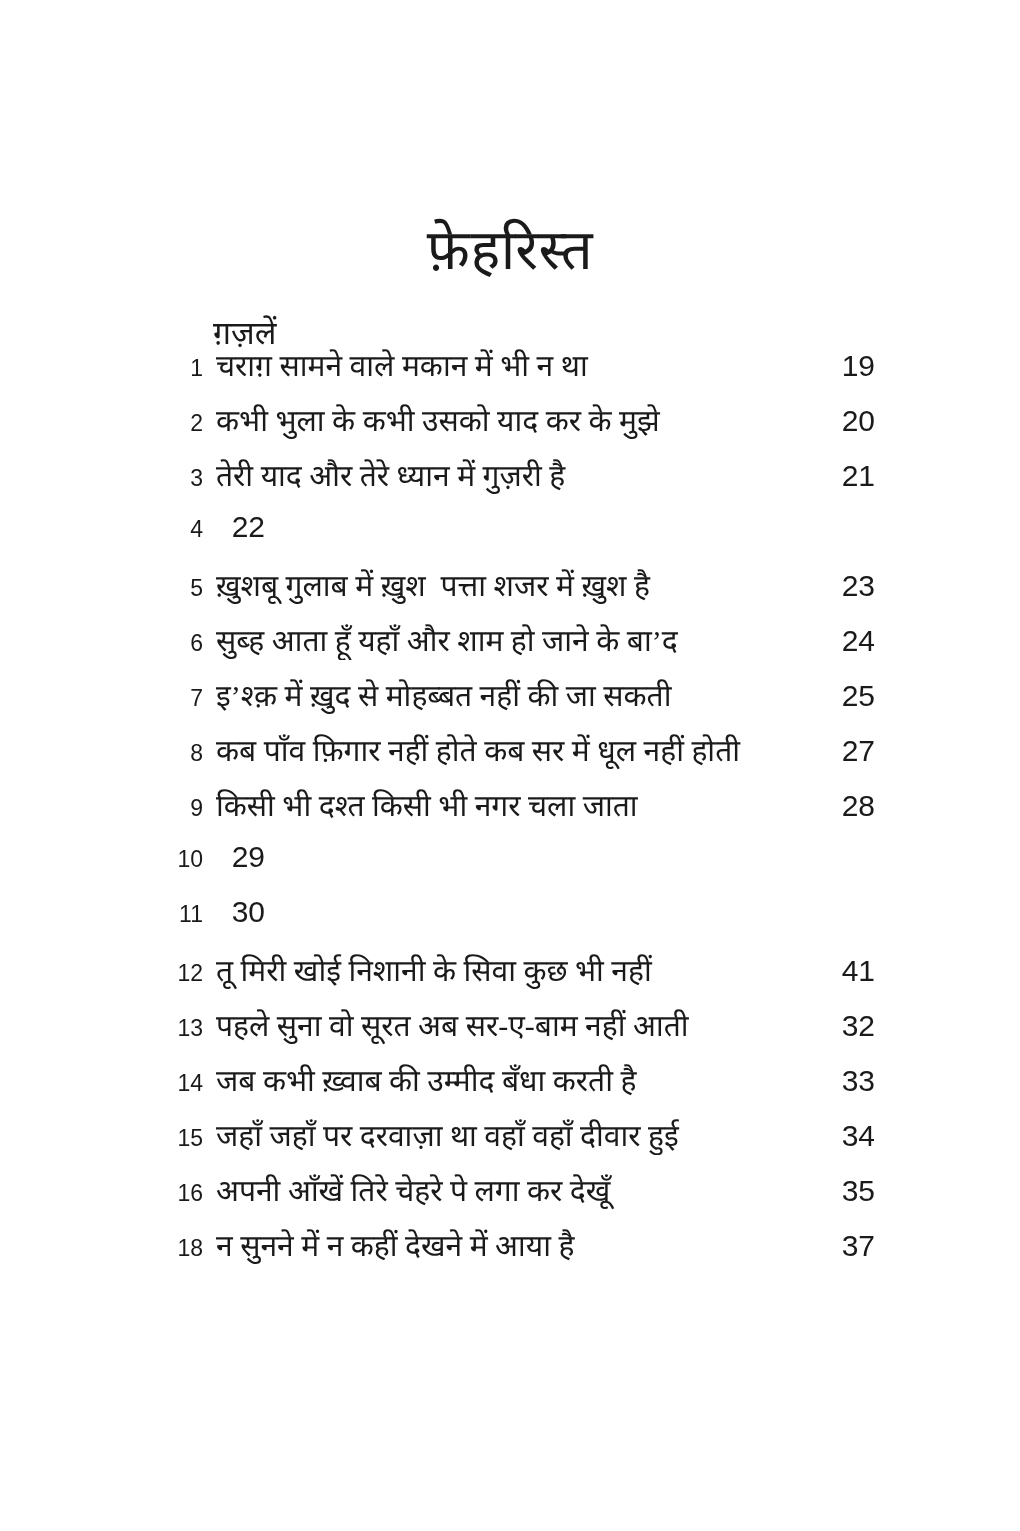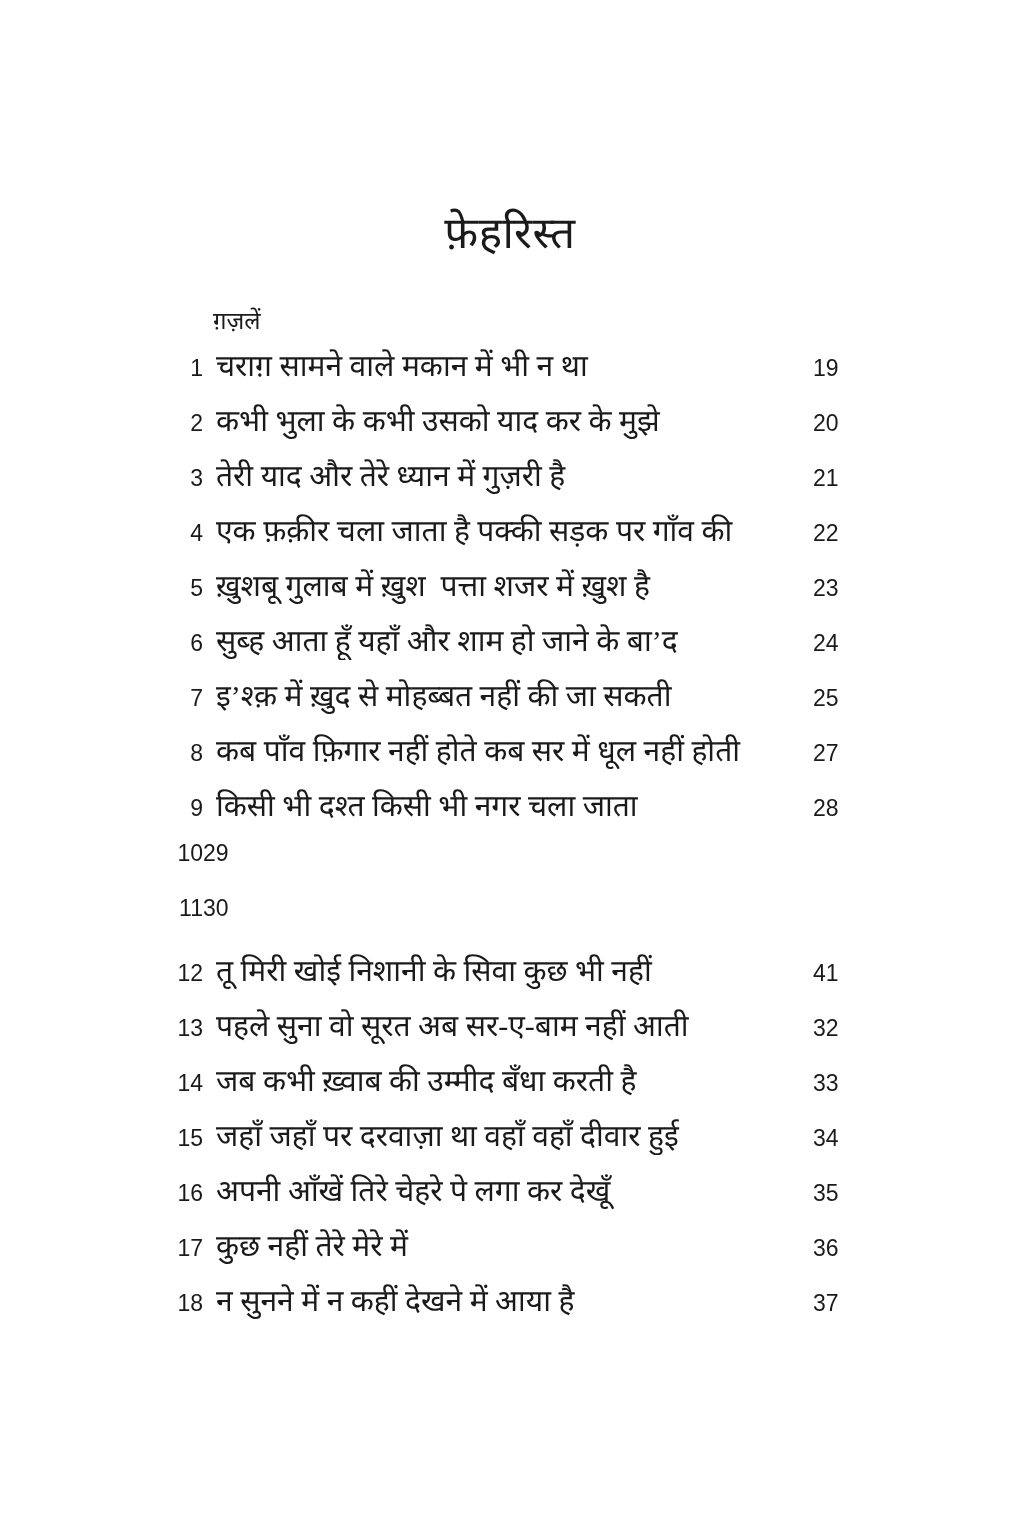--- a/index.html
+++ b/index.html
@@ -21,33 +21,33 @@
     box-sizing: border-box;
   }
 
   
   .doc-title {
     position: absolute;
     top: 180px;
     left: 0;
     right: 0;
     text-align: center;
-    font-size: 44px;
+    font-size: 56px;
     line-height: 1.15;
     font-weight: 400;
     letter-spacing: 0.5px;
     white-space: nowrap;
   }
 
   
   .section-heading {
     position: absolute;
     top: 287px;
     left: 213px;
-    font-size: 24px;
+    font-size: 32px;
     line-height: 1.2;
     font-weight: 400;
     white-space: nowrap;
   }
 
   
   .toc {
     position: absolute;
     top: 347px;
     left: 145px;
@@ -73,22 +73,22 @@
     flex: 1 1 auto;
     padding-left: 13px;
     font-size: 30px;
     line-height: 1.25;
     white-space: pre;
     overflow: hidden;
   }
 
   .toc-page {
     flex: 0 0 62px;
-    text-align: left;
-    font-size: 23px;
+    text-align: right;
+    font-size: 30px;
     font-family: "Liberation Sans", "DejaVu Sans", sans-serif;
     line-height: 1;
     white-space: nowrap;
   }
 </style>
 </head>
 <body>
 
 <div class="page" style="background: rgb(255, 255, 255); color: rgb(26, 26, 26);">
 
@@ -107,21 +107,20 @@
         <span class="toc-title">कभी भुला के कभी उसको याद कर के मुझे</span>
         <span class="toc-page">20</span>
       </div>
       <div class="toc-row">
         <span class="toc-num">3</span>
         <span class="toc-title">तेरी याद और तेरे ध्यान में गुज़री है</span>
         <span class="toc-page">21</span>
       </div>
       <div class="toc-row">
         <span class="toc-num">4</span>
-        <span class="toc-title">एक फ़क़ीर चला जाता है पक्की सड़क पर गाँव की</span>
         <span class="toc-page">22</span>
       </div>
       <div class="toc-row">
         <span class="toc-num">5</span>
         <span class="toc-title">ख़ुशबू गुलाब में ख़ुश  पत्ता शजर में ख़ुश है</span>
         <span class="toc-page">23</span>
       </div>
       <div class="toc-row">
         <span class="toc-num">6</span>
         <span class="toc-title">सुब्ह आता हूँ यहाँ और शाम हो जाने के बा’द</span>
@@ -169,24 +168,19 @@
         <span class="toc-num">15</span>
         <span class="toc-title">जहाँ जहाँ पर दरवाज़ा था वहाँ वहाँ दीवार हुई</span>
         <span class="toc-page">34</span>
       </div>
       <div class="toc-row">
         <span class="toc-num">16</span>
         <span class="toc-title">अपनी आँखें तिरे चेहरे पे लगा कर देखूँ</span>
         <span class="toc-page">35</span>
       </div>
       <div class="toc-row">
-        <span class="toc-num">17</span>
-        <span class="toc-title">कुछ नहीं तेरे मेरे में</span>
-        <span class="toc-page">36</span>
-      </div>
-      <div class="toc-row">
         <span class="toc-num">18</span>
         <span class="toc-title">न सुनने में न कहीं देखने में आया है</span>
         <span class="toc-page">37</span>
       </div>
     </div>
 
 </div>
 
 </body></html>

